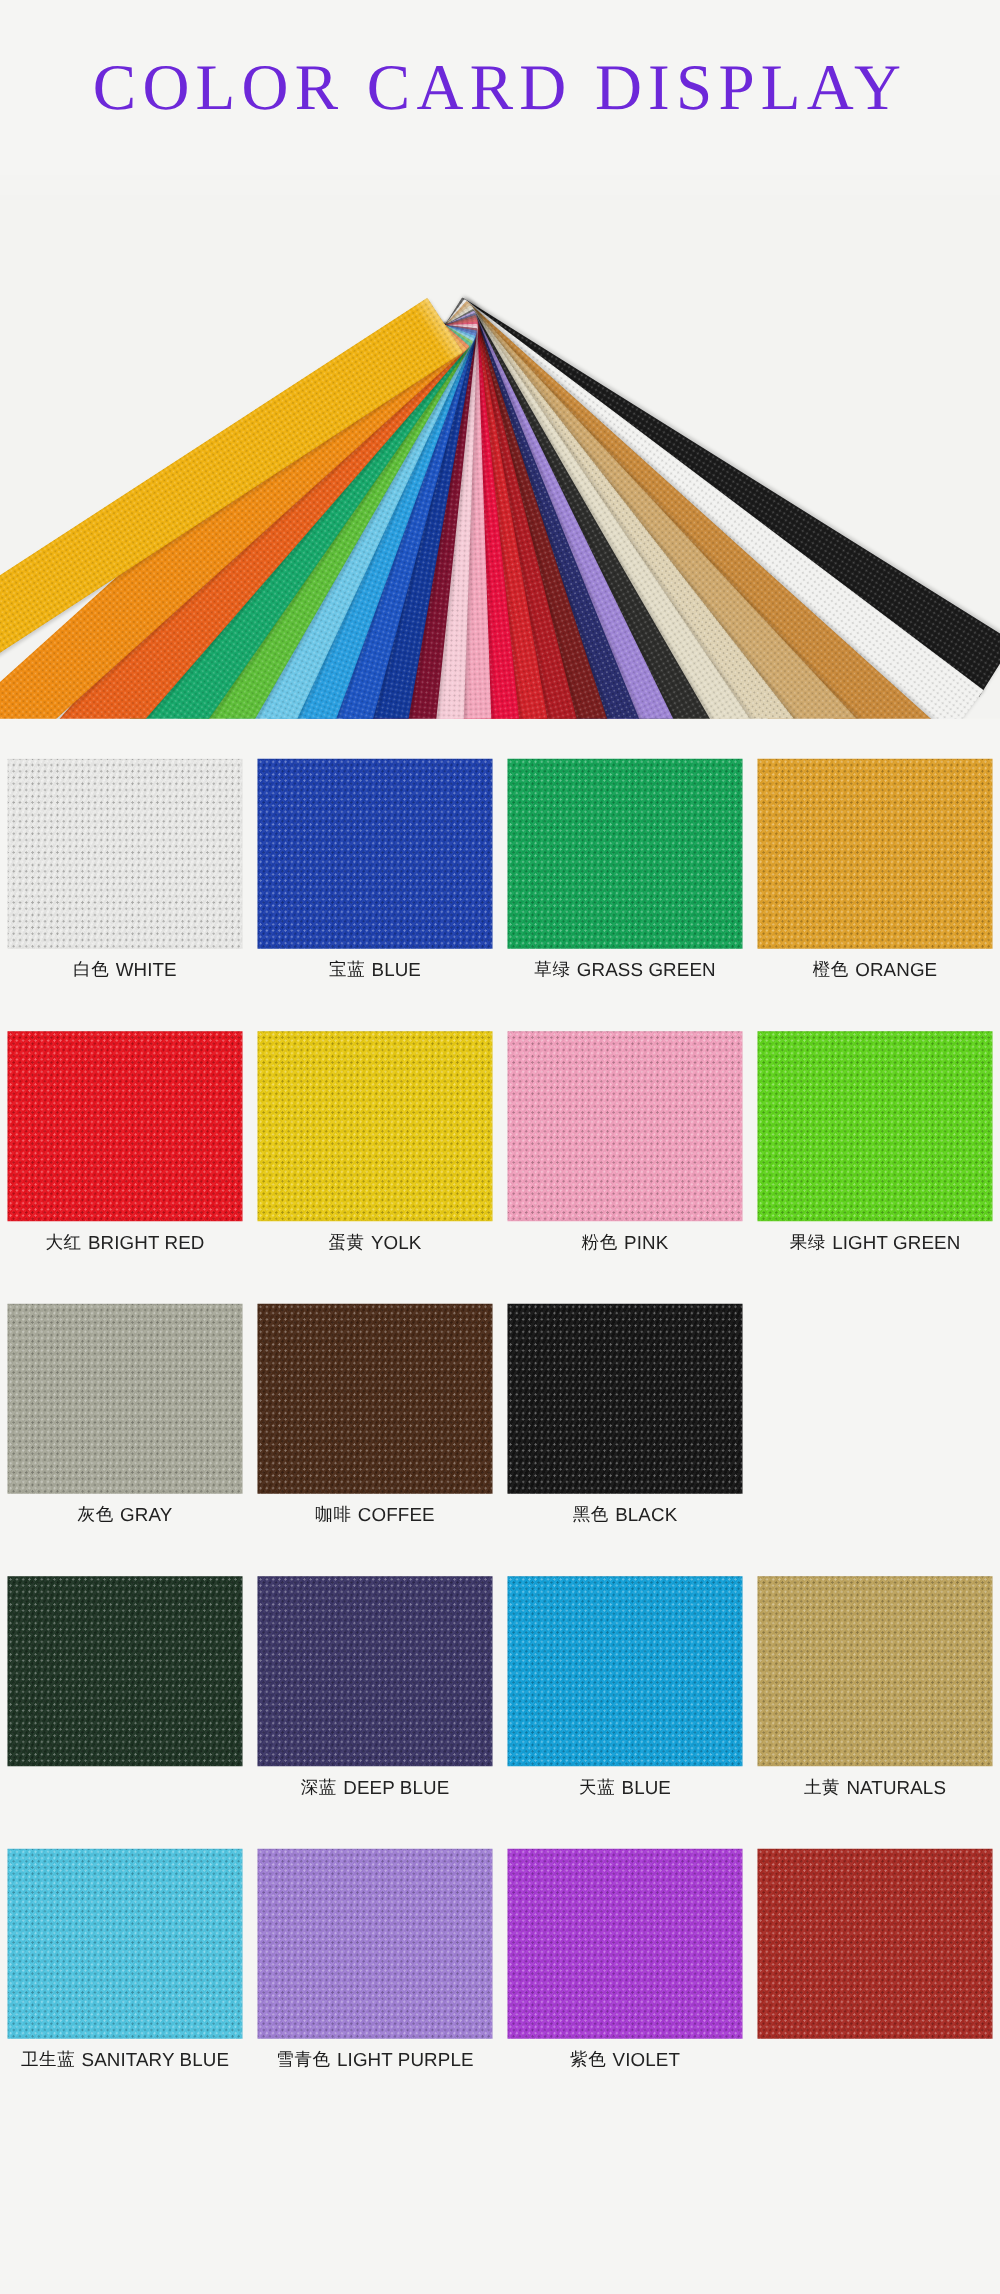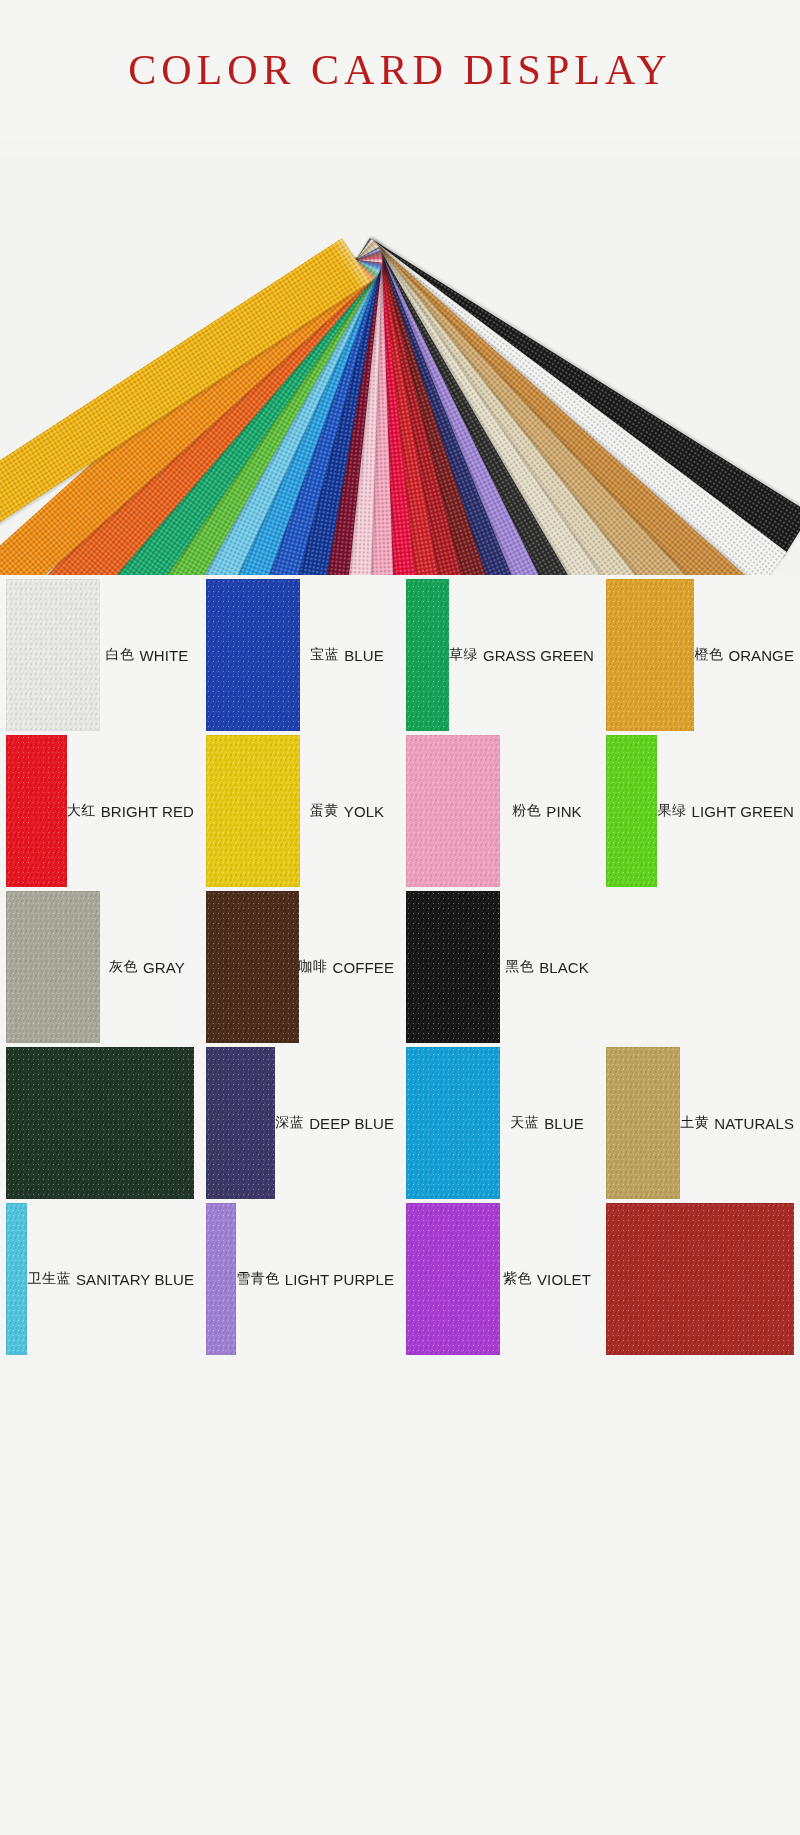--- a/index.html
+++ b/index.html
@@ -21,23 +21,23 @@
   
   .title-band{
     height:140px;
     display:flex;
     align-items:center;
     justify-content:center;
     background:#f5f5f3;
   }
   .title{
     font-family:"Liberation Serif", "DejaVu Serif", serif;
-    font-size:42px;
+    font-size:52px;
     letter-spacing:5px;
-    color:#b91c1c;
+    color:#6d28d9;
     font-weight:400;
     text-align:center;
     white-space:nowrap;
   }
 
   
   .fan-wrap{
     position:relative;
     width:800px;
     height:435px;
@@ -90,22 +90,23 @@
   .grid-row{
     display:flex;
     width:800px;
     gap:0;
   }
   .cell{
     width:200px;
     box-sizing:border-box;
     padding:4px 6px 0 6px;
     display:flex;
-    flex-direction:row;
+    flex-direction:column;
     align-items:center;
+    margin-top:28px;
   }
   .swatch{
     width:100%;
     height:152px;
     position:relative;
     overflow:hidden;
     box-shadow:inset 0 0 0 1px rgba(0,0,0,.03);
   }
   .swatch::before{
     content:"";

